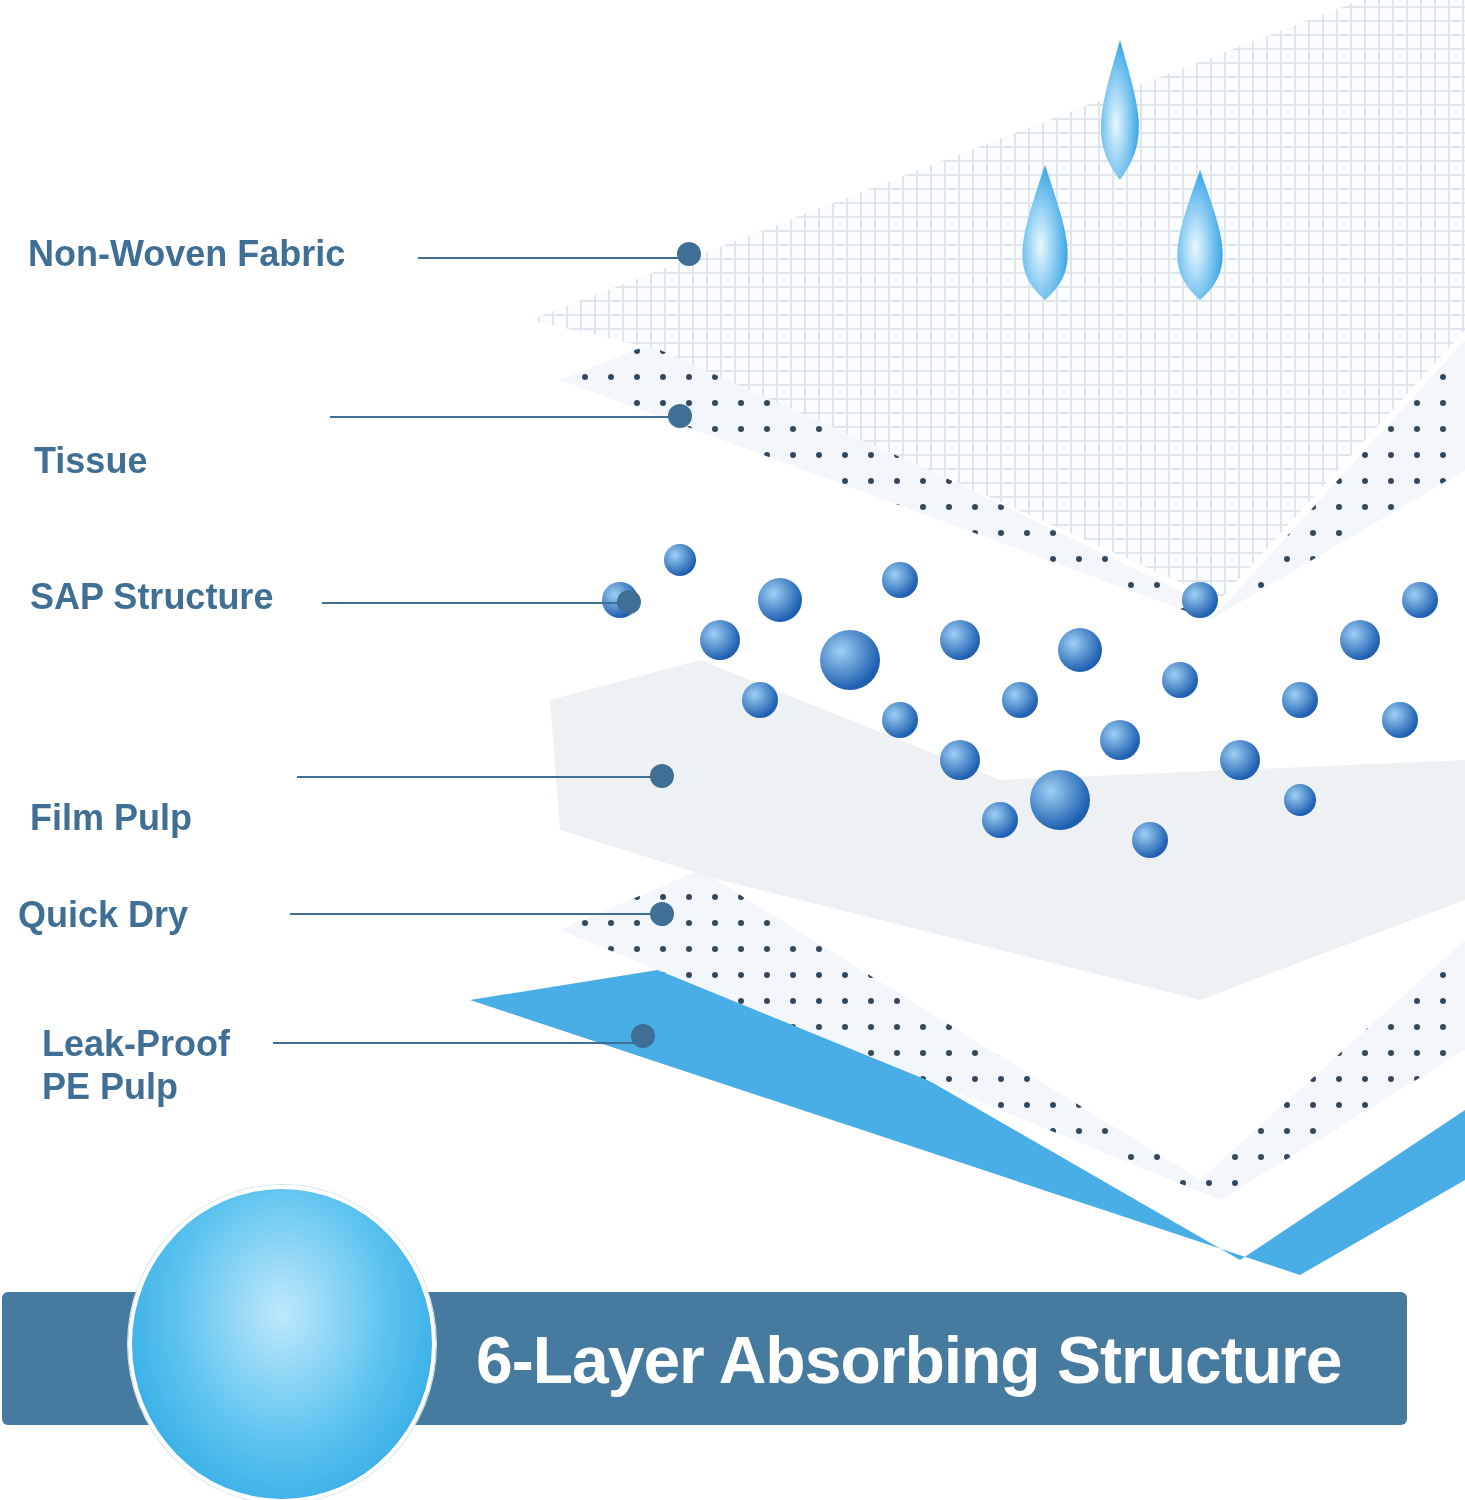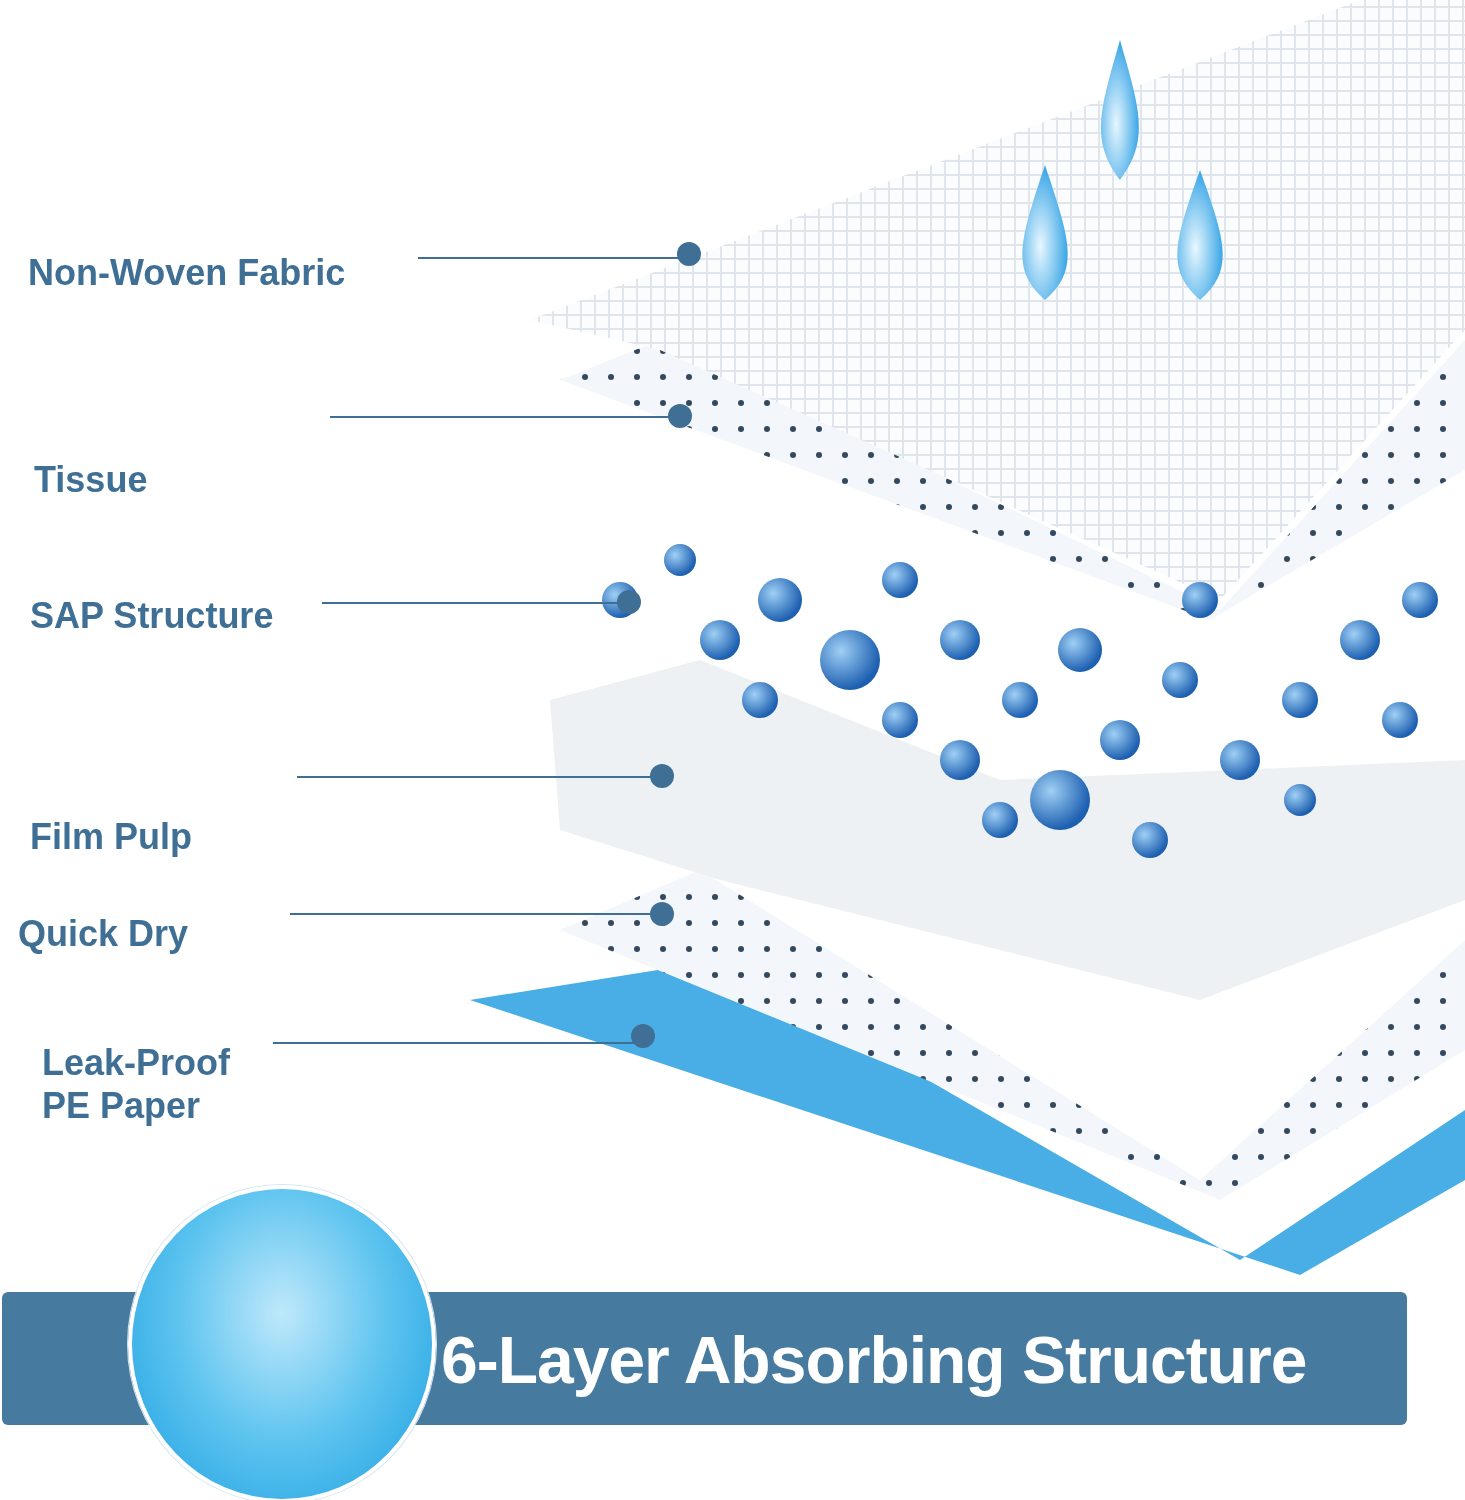--- a/index.html
+++ b/index.html
@@ -1,22 +1,22 @@
 <!DOCTYPE html>
 <html><head>
 <meta charset="utf-8">
 <style>
   html,body{margin:0;padding:0;background:#fff;}
   body{width:1465px;height:1500px;position:relative;overflow:hidden;font-family:"Liberation Sans",sans-serif;}
-  .label{position:absolute;color:#3f6f95;font-weight:bold;font-size:36px;line-height:43px;margin-top:19px;}
+  .label{position:absolute;color:#3f6f95;font-weight:bold;font-size:36px;line-height:43px;}
   .line{position:absolute;height:2px;background:#3f6f95;}
   .dot{position:absolute;width:24px;height:24px;border-radius:50%;background:#3f6f95;}
   #art{position:absolute;left:0;top:0;}
   .banner{position:absolute;left:2px;top:1292px;width:1405px;height:133px;background:#467a9e;border-radius:6px;}
-  .banner-text{position:absolute;left:441px;top:1320px;color:#fff;font-weight:bold;font-size:66px;line-height:80px;letter-spacing:-1px;text-align:center;}
+  .banner-text{position:absolute;left:476px;top:1320px;color:#fff;font-weight:bold;font-size:66px;line-height:80px;letter-spacing:-1px;text-align:center;}
   .badge{position:absolute;left:128px;top:1185px;width:300px;height:310px;border-radius:50%;
     background:radial-gradient(ellipse at 50% 40%,#bfe8fb 0%,#5cc3ef 50%,#1a9ee0 100%);border:4px solid #fff;box-shadow:0 0 0 1px #cfe6f3;}
 </style>
 </head>
 <body>
 
 <svg id="art" width="1465" height="1500">
   <defs>
     <pattern id="grid" width="14" height="14" patternUnits="userSpaceOnUse">
       <rect width="14" height="14" fill="#fbfcfd"></rect>
@@ -86,19 +86,19 @@
 <div class="dot" style="left:617px;top:590px"></div>
 
 <div class="label" style="left:30px;top:753px"><br><span>Film Pulp</span></div>
 <div class="line" style="left:297px;top:776px;width:365px"></div>
 <div class="dot" style="left:650px;top:764px"></div>
 
 <div class="label" style="left:18px;top:893px"><span>Quick Dry</span><br></div>
 <div class="line" style="left:290px;top:913px;width:370px"></div>
 <div class="dot" style="left:650px;top:902px"></div>
 
-<div class="label" style="left:42px;top:1022px"><span>Leak-Proof</span><br><span>PE Paper</span></div>
+<div class="label" style="left:42px;top:1022px"><span>Leak-Proof</span><br><span>PE Pulp</span></div>
 <div class="line" style="left:273px;top:1042px;width:370px"></div>
 <div class="dot" style="left:631px;top:1024px"></div>
 
 <div class="banner"></div>
 <div class="badge"></div>
 <div class="banner-text">6-Layer Absorbing Structure</div>
 
 </body></html>

